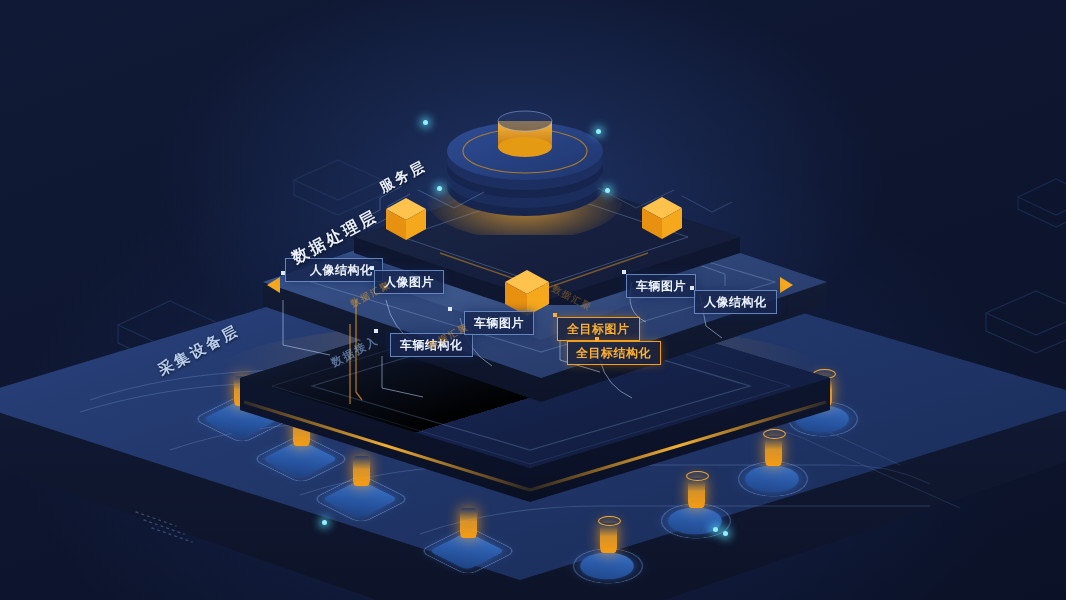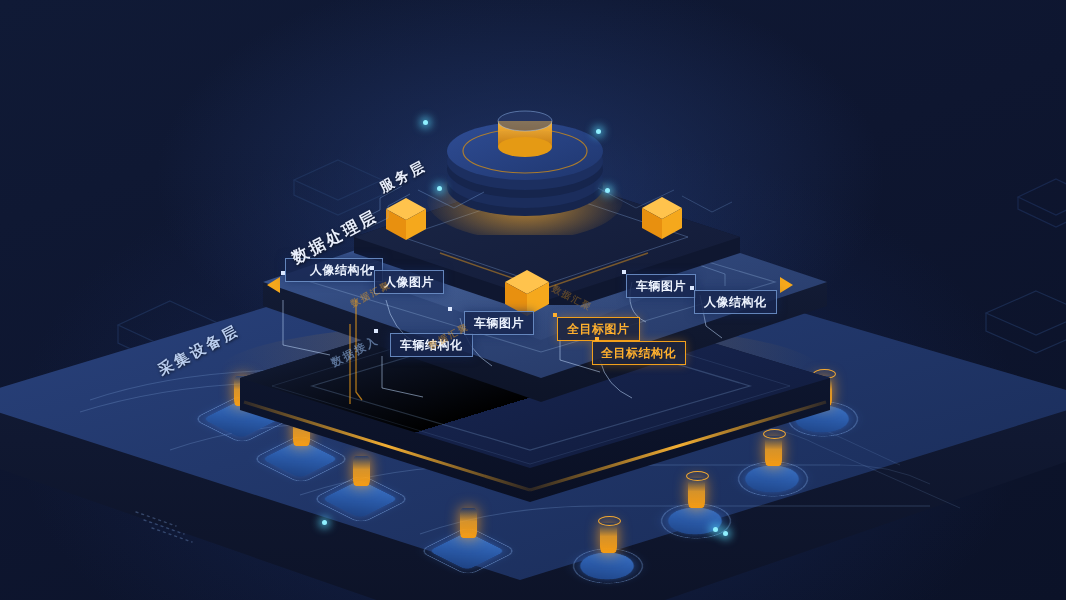--- a/index.html
+++ b/index.html
@@ -398,21 +398,21 @@
 
   <div class="lbl blue" style="left:626px;top:274px;">车辆图片</div>
   <div class="dot" style="left:622px;top:270px;"></div>
 
   <div class="lbl blue" style="left:694px;top:290px;">人像结构化</div>
   <div class="dot" style="left:690px;top:286px;"></div>
 
   <div class="lbl amber" style="left:557px;top:317px;text-align:right;">全目标图片</div>
   <div class="dot amber" style="left:553px;top:313px;"></div>
 
-  <div class="lbl amber" style="left:592px;top:341px;padding-left:8px;">全目标结构化</div>
+  <div class="lbl amber" style="left:567px;top:341px;padding-left:8px;">全目标结构化</div>
   <div class="dot amber" style="left:595px;top:337px;"></div>
 
   <div class="ltitle" style="left:378px;top:168px;font-size:14px;transform:rotate(-28deg);">服务层</div>
 
   <div class="ltitle" style="left:288px;top:227px;font-size:16px;transform:rotate(-28deg);">数据处理层</div>
 
   <div class="ltitle dim" style="left:154px;top:341px;font-size:15px;transform:rotate(-28deg);color:#b9cdee;">采集设备层</div>
 
   <div class="deco blu" style="left:329px;top:344px;font-size:11px;transform:rotate(-28deg);">数据接入</div>
 

